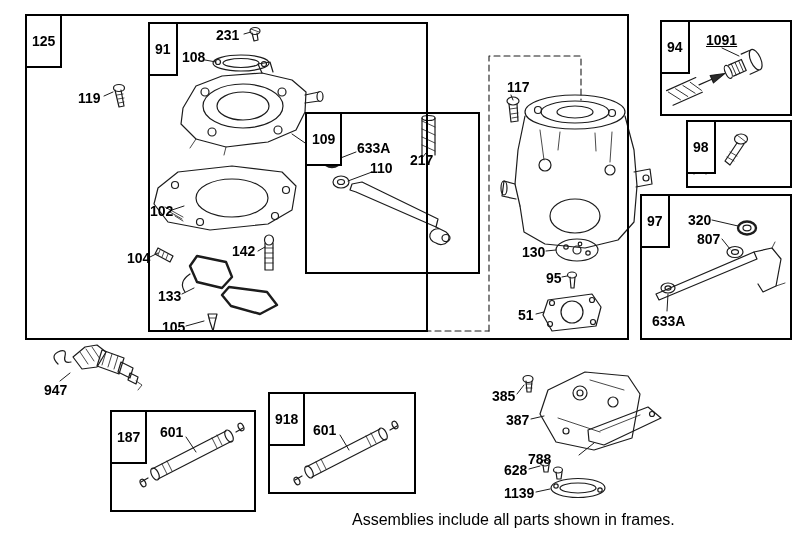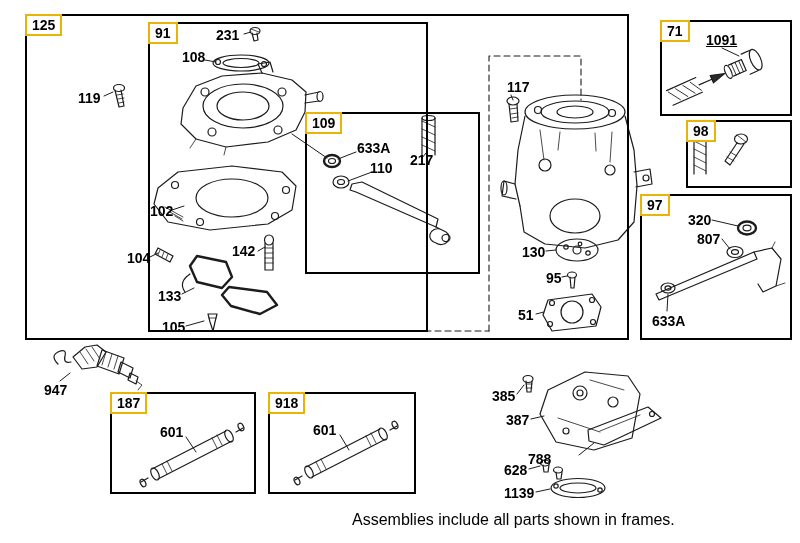--- a/index.html
+++ b/index.html
@@ -6,22 +6,22 @@
   .page{position:relative;width:800px;height:543px;background:#ffffff;overflow:hidden;
         font-family:"Liberation Sans",sans-serif;}
   .art{position:absolute;left:0;top:0;z-index:1;}
   .art *{stroke:#1c1c1c;stroke-width:1.2;fill:none;stroke-linejoin:round;stroke-linecap:round;}
   .art .thick{stroke-width:2.4;}
   .art .thin{stroke-width:0.8;}
   .art .dark{fill:#2a2a2a;}
   .art .dash{stroke-dasharray:6 4;stroke-width:1.1;}
   .art .leader{stroke-width:1;}
   .frame{position:absolute;border:2px solid #000;z-index:2;box-sizing:border-box;}
-  .frame-num{position:absolute;left:-2px;top:-2px;border:2px solid #eab308;background:#fff;
-             padding:0 5px;font-weight:bold;font-size:14px;line-height:18px;color:#000;}
+  .frame-num{position:absolute;left:-2px;top:-2px;border:2px solid #000000;background:#fff;
+             padding:16px 5px;font-weight:bold;font-size:14px;line-height:18px;color:#000;}
   .plabel{position:absolute;z-index:3;font-weight:bold;font-size:14px;color:#000;white-space:nowrap;}
   .caption{position:absolute;z-index:3;left:352px;top:511px;font-size:16px;color:#000;white-space:nowrap;}
 </style>
 </head>
 <body>
 
 <div class="page">
 
   <svg class="art" width="800" height="543" viewBox="0 0 800 543">
 
@@ -300,29 +300,29 @@
   <div class="frame" style="left:25px;top:14px;width:604px;height:326px;">
     <span class="frame-num">125</span>
   </div>
   <div class="frame" style="left:148px;top:22px;width:280px;height:310px;">
     <span class="frame-num">91</span>
   </div>
   <div class="frame" style="left:305px;top:112px;width:175px;height:162px;">
     <span class="frame-num">109</span>
   </div>
   <div class="frame" style="left:660px;top:20px;width:132px;height:96px;">
-    <span class="frame-num">71</span>
+    <span class="frame-num">94</span>
   </div>
   <div class="frame" style="left:686px;top:120px;width:106px;height:68px;">
     <span class="frame-num">98</span>
   </div>
   <div class="frame" style="left:640px;top:194px;width:152px;height:146px;">
     <span class="frame-num">97</span>
   </div>
-  <div class="frame" style="left:110px;top:392px;width:146px;height:102px;">
+  <div class="frame" style="left:110px;top:410px;width:146px;height:102px;">
     <span class="frame-num">187</span>
   </div>
   <div class="frame" style="left:268px;top:392px;width:148px;height:102px;">
     <span class="frame-num">918</span>
   </div>
 
   <span class="plabel" style="left:78px;top:90px;">119</span>
   <span class="plabel" style="left:216px;top:27px;">231</span>
   <span class="plabel" style="left:182px;top:49px;">108</span>
   <span class="plabel" style="left:150px;top:203px;">102</span>

